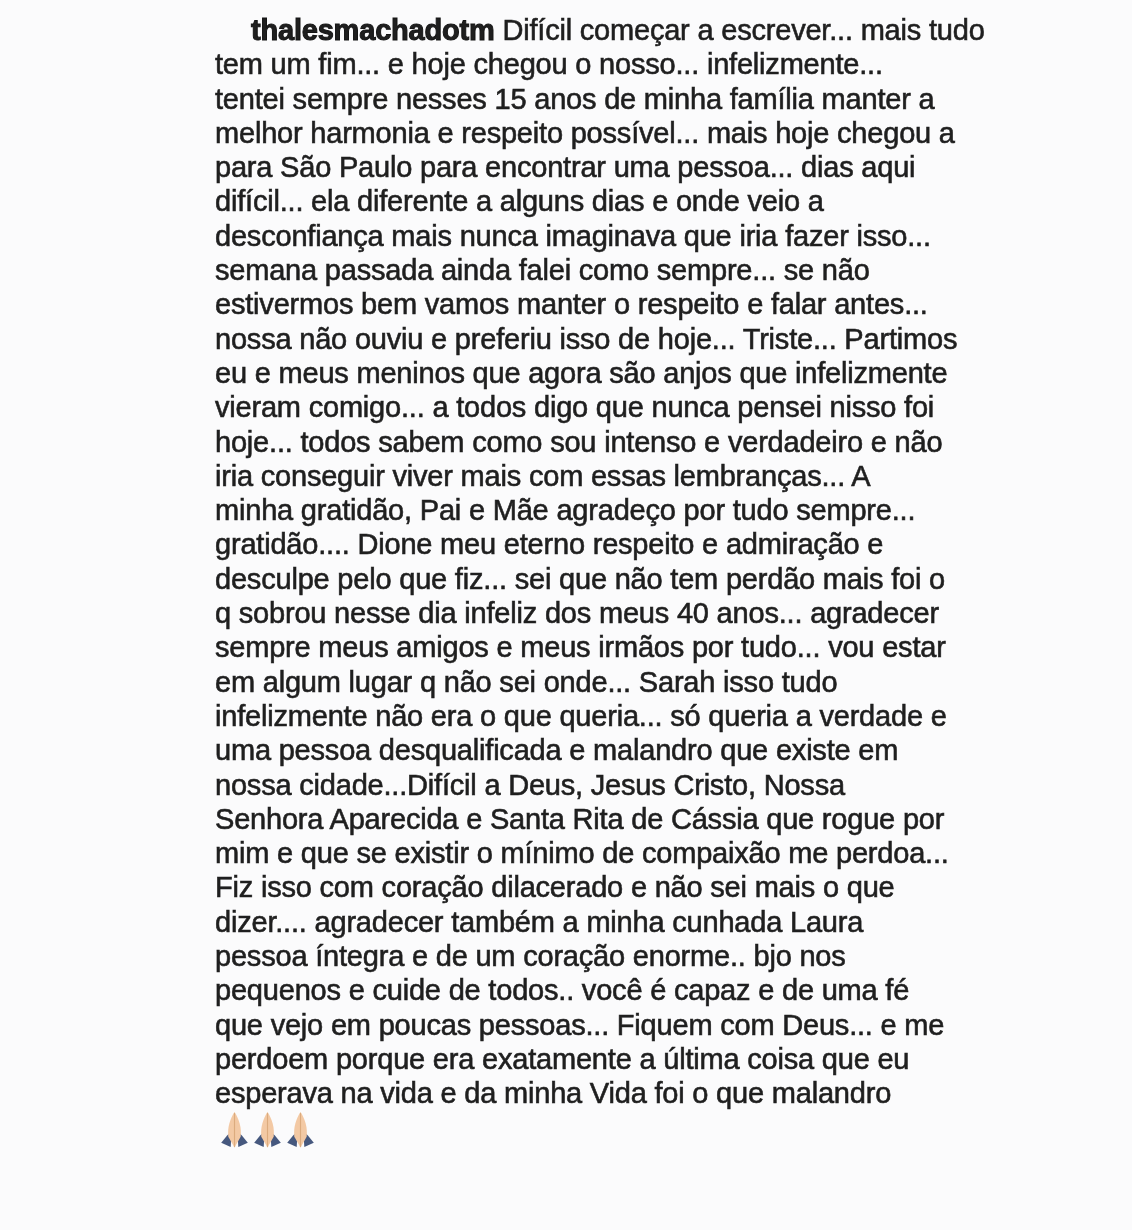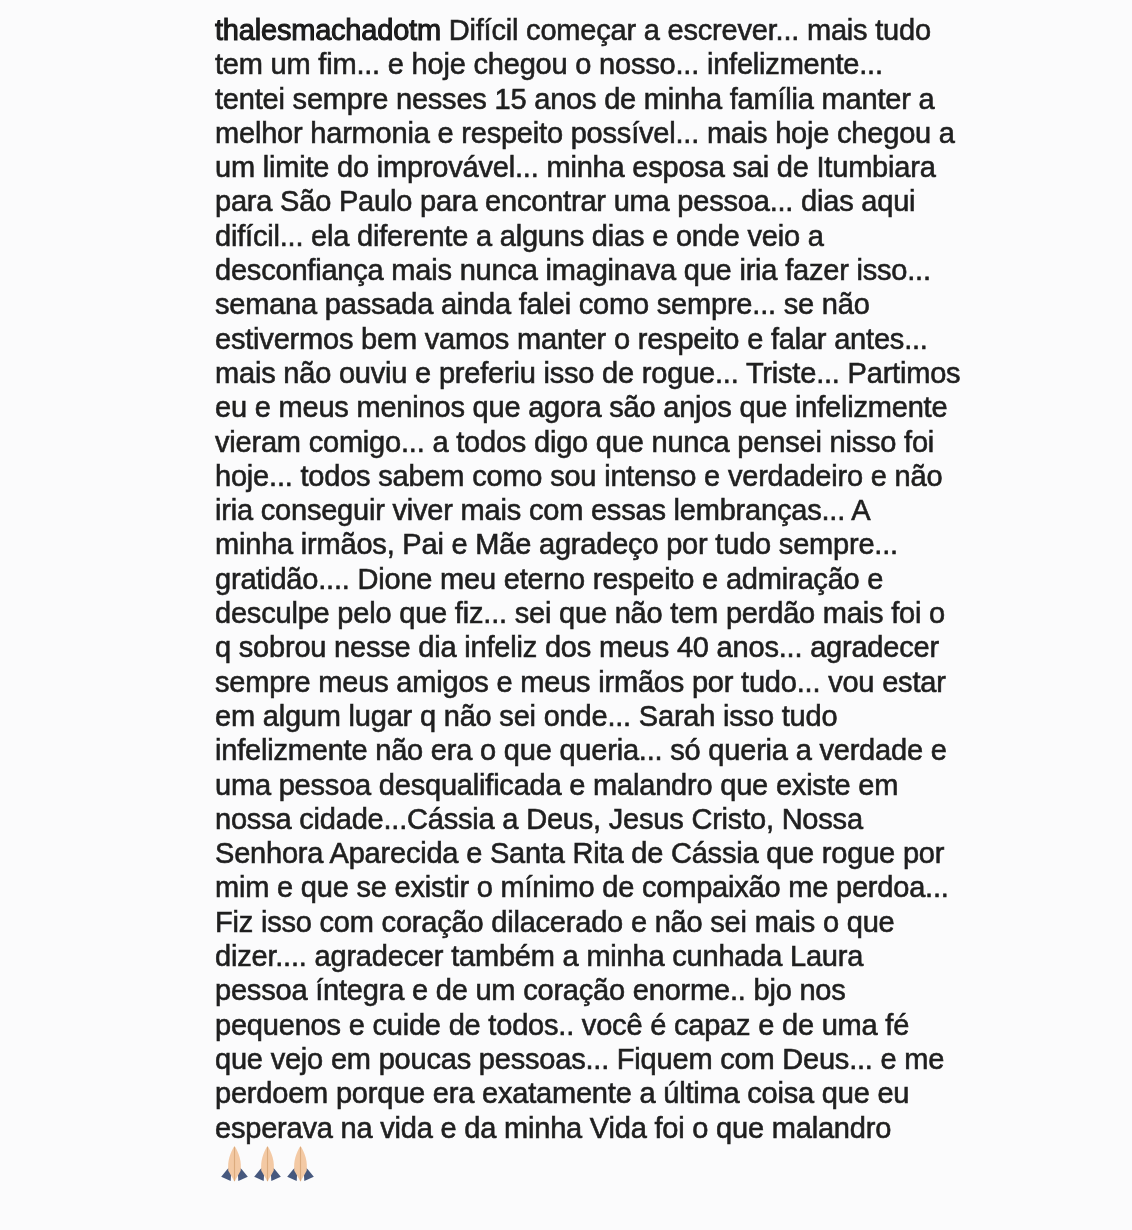--- a/index.html
+++ b/index.html
@@ -24,61 +24,61 @@
     line-height: 34.3px;
     font-weight: 400;
     -webkit-text-stroke: 0.6px #1f1f1f;
     letter-spacing: -0.2px;
   }
   .line {
     white-space: nowrap;
     height: 34.3px;
   }
   .username {
-    font-weight: 400;
+    font-weight: 700;
+    margin-left: 36px;
     -webkit-text-stroke: 1px #141414;
   }
   .emoji-row {
     display: inline-block;
     vertical-align: -9px;
     margin-left: 4px;
     white-space: nowrap;
   }
   .emoji-row svg {
     margin-right: 2px;
   }
 </style>
 </head>
 <body>
 
 <div class="caption-wrap">
   <div class="line"><span class="username">thalesmachadotm</span><span> Difícil começar a escrever... mais tudo</span></div>
   <div class="line">tem um fim... e hoje chegou o nosso... infelizmente...</div>
   <div class="line">tentei sempre nesses 15 anos de minha família manter a</div>
   <div class="line">melhor harmonia e respeito possível... mais hoje chegou a</div>
-  <div class="line">um limite do improvável... minha esposa sai de Itumbiara</div>
   <div class="line">para São Paulo para encontrar uma pessoa... dias aqui</div>
   <div class="line">difícil... ela diferente a alguns dias e onde veio a</div>
   <div class="line">desconfiança mais nunca imaginava que iria fazer isso...</div>
   <div class="line">semana passada ainda falei como sempre... se não</div>
   <div class="line">estivermos bem vamos manter o respeito e falar antes...</div>
-  <div class="line">mais não ouviu e preferiu isso de rogue... Triste... Partimos</div>
+  <div class="line">nossa não ouviu e preferiu isso de hoje... Triste... Partimos</div>
   <div class="line">eu e meus meninos que agora são anjos que infelizmente</div>
   <div class="line">vieram comigo... a todos digo que nunca pensei nisso foi</div>
   <div class="line">hoje... todos sabem como sou intenso e verdadeiro e não</div>
   <div class="line">iria conseguir viver mais com essas lembranças... A</div>
-  <div class="line">minha irmãos, Pai e Mãe agradeço por tudo sempre...</div>
+  <div class="line">minha gratidão, Pai e Mãe agradeço por tudo sempre...</div>
   <div class="line">gratidão.... Dione meu eterno respeito e admiração e</div>
   <div class="line">desculpe pelo que fiz... sei que não tem perdão mais foi o</div>
   <div class="line">q sobrou nesse dia infeliz dos meus 40 anos... agradecer</div>
   <div class="line">sempre meus amigos e meus irmãos por tudo... vou estar</div>
   <div class="line">em algum lugar q não sei onde... Sarah isso tudo</div>
   <div class="line">infelizmente não era o que queria... só queria a verdade e</div>
   <div class="line">uma pessoa desqualificada e malandro que existe em</div>
-  <div class="line">nossa cidade...Cássia a Deus, Jesus Cristo, Nossa</div>
+  <div class="line">nossa cidade...Difícil a Deus, Jesus Cristo, Nossa</div>
   <div class="line">Senhora Aparecida e Santa Rita de Cássia que rogue por</div>
   <div class="line">mim e que se existir o mínimo de compaixão me perdoa...</div>
   <div class="line">Fiz isso com coração dilacerado e não sei mais o que</div>
   <div class="line">dizer.... agradecer também a minha cunhada Laura</div>
   <div class="line">pessoa íntegra e de um coração enorme.. bjo nos</div>
   <div class="line">pequenos e cuide de todos.. você é capaz e de uma fé</div>
   <div class="line">que vejo em poucas pessoas... Fiquem com Deus... e me</div>
   <div class="line">perdoem porque era exatamente a última coisa que eu</div>
   <div class="line">esperava na vida e da minha Vida foi o que malandro</div>
   <div class="line"><span class="emoji-row"><svg viewBox="0 0 32 40" width="31" height="38">

